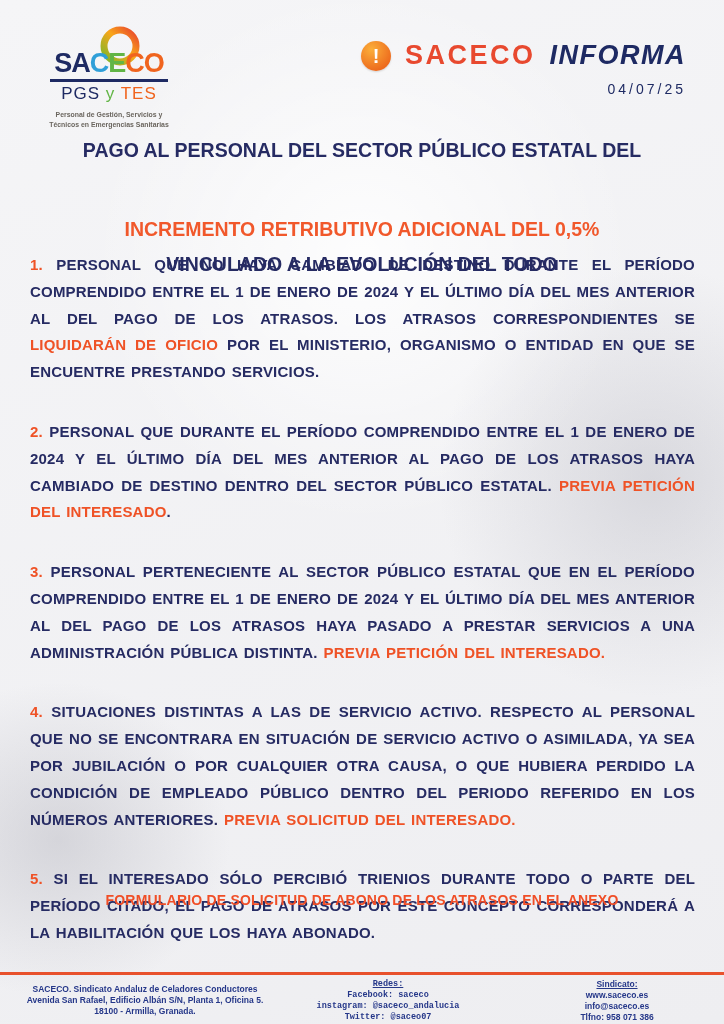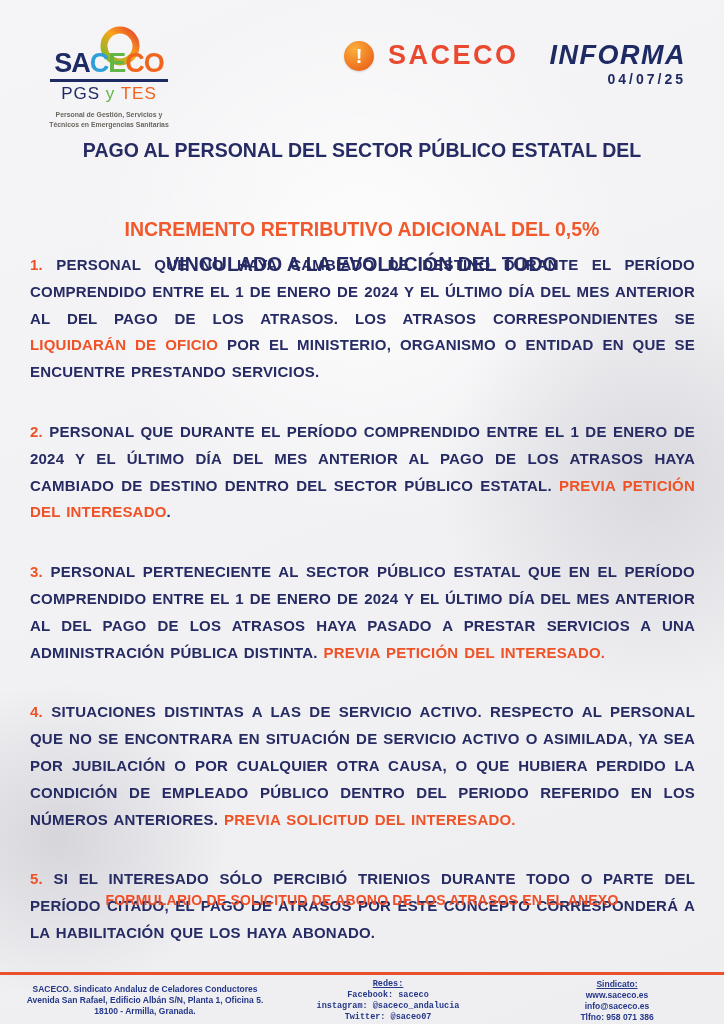--- a/index.html
+++ b/index.html
@@ -26,22 +26,22 @@
   .header-right { position:absolute; top:40px; right:38px; text-align:right; }
   .brand-row { display:flex; align-items:center; gap:14px; justify-content:flex-end; }
   .alert-icon {
     width:30px; height:30px; border-radius:50%;
     background: radial-gradient(circle at 35% 28%, #fbaf3a, #ed6a1d 75%);
     color:#fff; font-weight:bold; font-size:20px; line-height:1;
     display:flex; align-items:center; justify-content:center;
     box-shadow:0 1px 2px rgba(0,0,0,0.15);
   }
   .brand  { font-size:27px; color:#e8492f; letter-spacing:2.5px; font-weight:bold; }
-  .brand2 { font-size:27px; color:#1e2a63; letter-spacing:1.5px; font-weight:bold; font-style:italic;margin-left:17px; }
-  .date   { font-size:14px; font-weight:bold; color:#1e2a63; letter-spacing:3px; }
+  .brand2 { font-size:27px; color:#1e2a63; letter-spacing:1.5px; font-weight:bold; font-style:italic; }
+  .date   { margin-top:10px; font-size:14px; font-weight:normal; color:#1e2a63; letter-spacing:3px; }
 
   
   .title { position:absolute; top:133px; left:18px; right:18px; text-align:center;
            font-weight:bold; font-size:19.5px; line-height:35px; color:#262b63; }
   .title .accent { color:#f1582b;margin-top:44px; }
 
   
   .body { position:absolute; top:252px; left:30px; right:29px; }
   .para { margin:0 0 33px 0; text-align:justify; font-size:15px; font-weight:bold;
           line-height:26.8px; color:#262b63; letter-spacing:0.2px; word-spacing:1.5px; }

